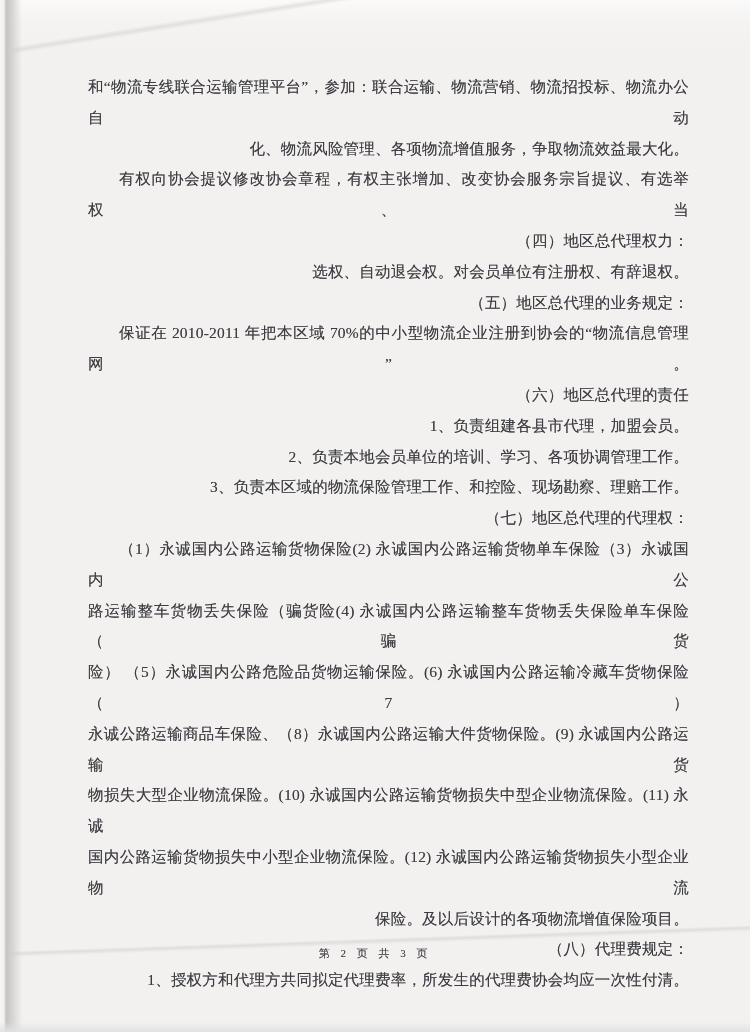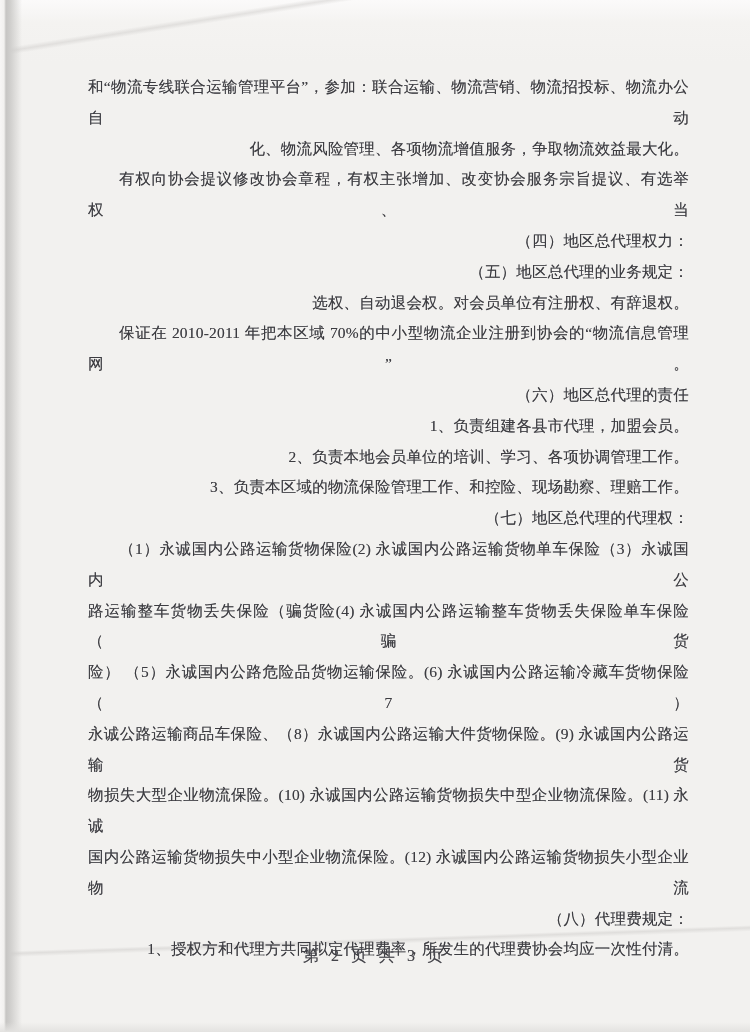--- a/index.html
+++ b/index.html
@@ -64,51 +64,52 @@
   }
   .line.indent {
     text-indent: 2em;
   }
   .page-footer {
     position: absolute;
     left: 0;
     top: 946px;
     width: 100%;
     text-align: center;
-    font-size: 16px;
+    font-size: 11px;
     letter-spacing: 4px;
     color: #45454b;
     text-shadow: 0 0 0.5px rgba(70,70,76,0.5);
   }
 </style>
 </head>
 <body>
 
 <div class="scan-page">
   <div class="edge-left"></div>
   <div class="edge-bottom"></div>
 
   <div class="text-block" id="lines-container">
 
   <div class="line justify">和“物流专线联合运输管理平台”，参加：联合运输、物流营销、物流招投标、物流办公自动</div>
       <div class="line">化、物流风险管理、各项物流增值服务，争取物流效益最大化。</div>
       <div class="line indent justify">有权向协会提议修改协会章程，有权主张增加、改变协会服务宗旨提议、有选举权、当</div>
       <div class="line">（四）地区总代理权力：</div>
+      <div class="line">选权、自动退会权。对会员单位有注册权、有辞退权。</div>
       <div class="line">（五）地区总代理的业务规定：</div>
-      <div class="line">选权、自动退会权。对会员单位有注册权、有辞退权。</div>
       <div class="line indent justify">保证在 2010-2011 年把本区域 70%的中小型物流企业注册到协会的“物流信息管理网”。</div>
       <div class="line">（六）地区总代理的责任</div>
       <div class="line">1、负责组建各县市代理，加盟会员。</div>
       <div class="line">2、负责本地会员单位的培训、学习、各项协调管理工作。</div>
       <div class="line">3、负责本区域的物流保险管理工作、和控险、现场勘察、理赔工作。</div>
       <div class="line">（七）地区总代理的代理权：</div>
       <div class="line indent justify">（1）永诚国内公路运输货物保险(2) 永诚国内公路运输货物单车保险（3）永诚国内公</div>
       <div class="line justify">路运输整车货物丢失保险（骗货险(4) 永诚国内公路运输整车货物丢失保险单车保险（骗货</div>
       <div class="line justify">险） （5）永诚国内公路危险品货物运输保险。(6) 永诚国内公路运输冷藏车货物保险（7）</div>
       <div class="line justify">永诚公路运输商品车保险、（8）永诚国内公路运输大件货物保险。(9) 永诚国内公路运输货</div>
       <div class="line justify">物损失大型企业物流保险。(10) 永诚国内公路运输货物损失中型企业物流保险。(11) 永诚</div>
       <div class="line justify">国内公路运输货物损失中小型企业物流保险。(12) 永诚国内公路运输货物损失小型企业物流</div>
+      <div class="line">保险。及以后设计的各项物流增值保险项目。</div>
       <div class="line">（八）代理费规定：</div>
       <div class="line">1、授权方和代理方共同拟定代理费率，所发生的代理费协会均应一次性付清。</div>
     </div>
 
   <div class="page-footer">第 2 页 共 3 页</div>
 </div>
 
 </body></html>

